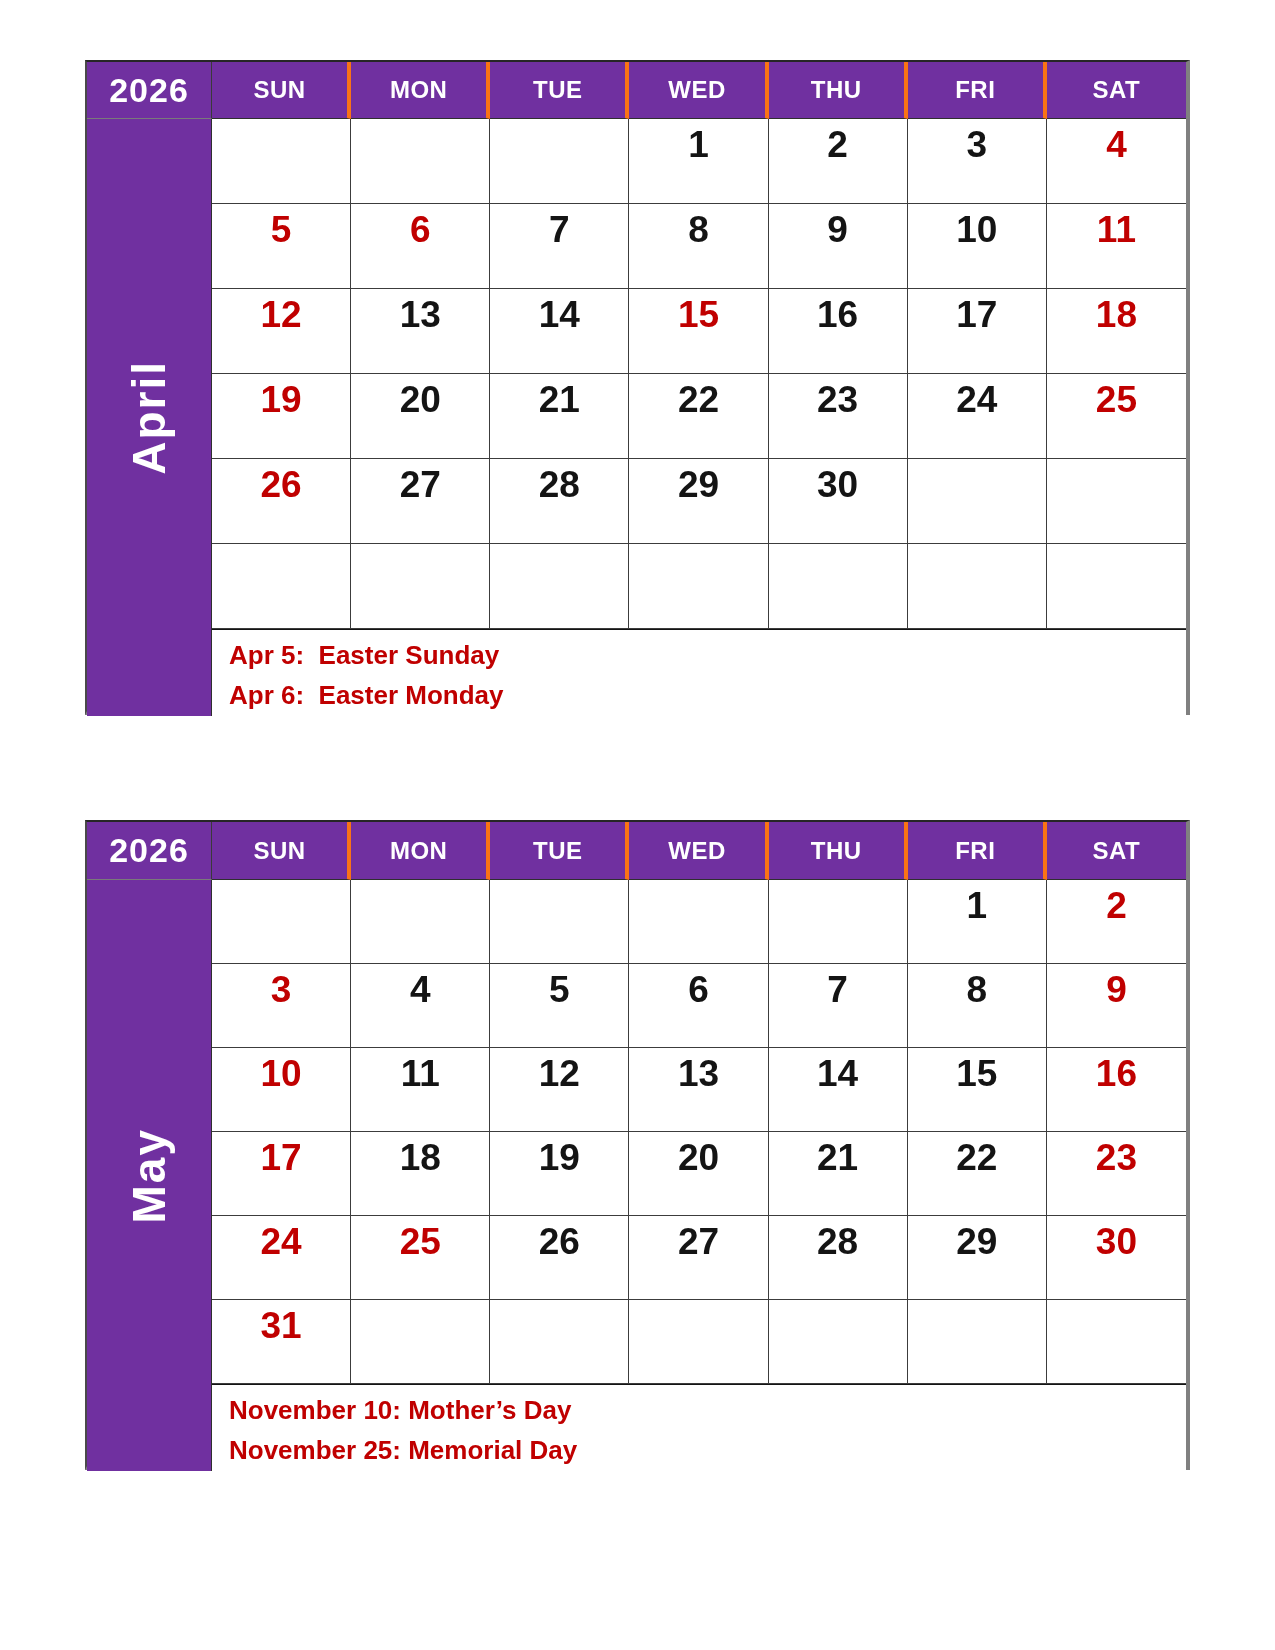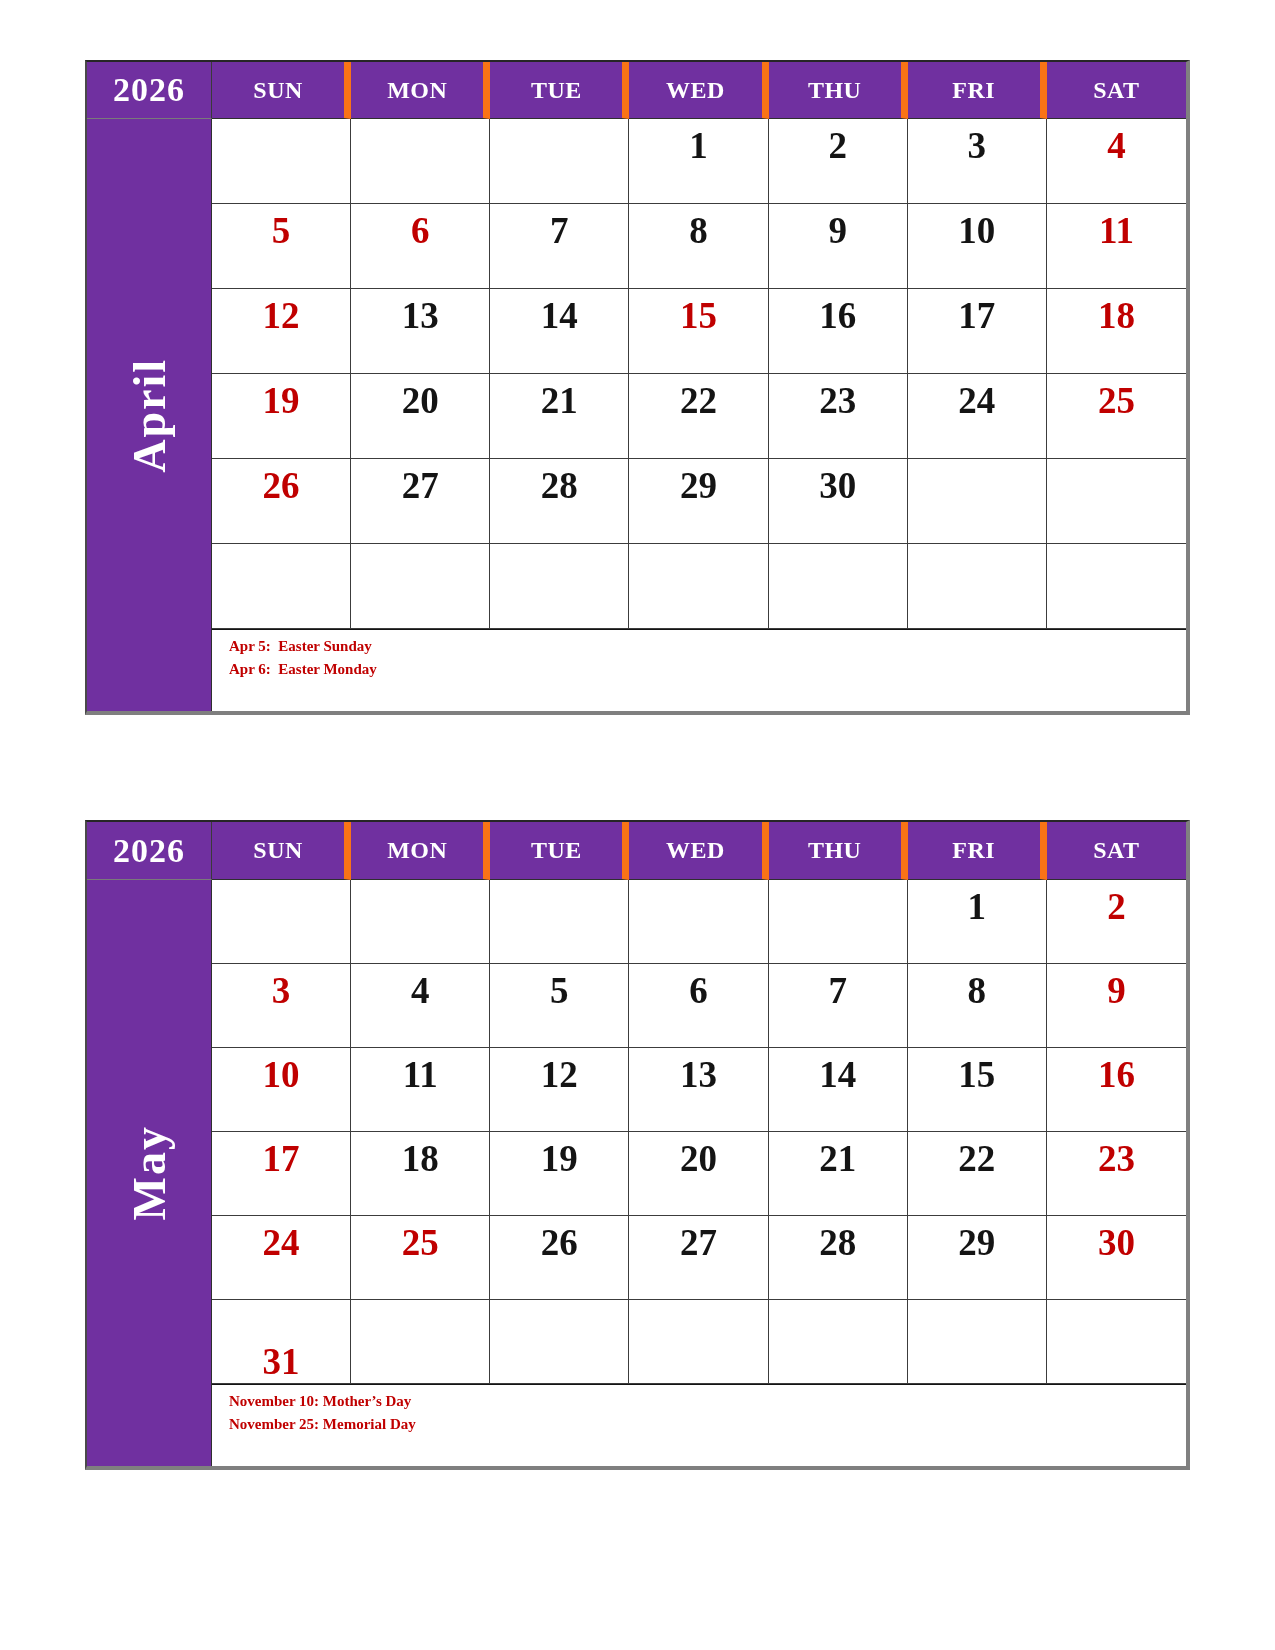--- a/index.html
+++ b/index.html
@@ -6,21 +6,21 @@
     --purple:#7030A0;
     --holiday-red:#C00000;
     --link-blue:#2222CC;
   }
   *{ margin:0; padding:0; box-sizing:border-box; }
   html,body{ background:#ffffff; }
   .page{
     position:relative;
     width:1275px; height:1650px;
     background:#ffffff;
-    font-family:Liberation Serif, serif;
+    font-family:Liberation Sans, sans-serif;
     overflow:hidden;
   }
   .calendar{
     position:absolute;
     left:85px;
     width:1105px;
     display:grid;
     grid-template-columns:125px repeat(7, 1fr);
     background:#ffffff;
     border-top:2px solid #262626;
@@ -38,21 +38,21 @@
     display:flex; align-items:center; justify-content:center;
     font-size:34px; font-weight:700; letter-spacing:1px;
     border-right:1px solid #3a3a3a;
     border-bottom:1px solid #7a7a7a;
   }
   .day-header{
     background:var(--purple);
     color:#ffffff;
     display:flex; align-items:center; justify-content:center;
     font-size:24px; font-weight:700; letter-spacing:0.5px;
-    border-right:7px solid #f97316;
+    border-right:4px solid #f97316;
     border-bottom:1px solid #2f2f2f;
   }
   .day-header.last{ border-right:none; }
   .month-cell{
     grid-column:1; grid-row:2 / 9;
     background:var(--purple);
     border-right:1px solid #2f2f2f;
     display:flex; align-items:center; justify-content:center;
   }
   .month-label{
@@ -71,21 +71,21 @@
   }
   .day-cell.red{ color:var(--holiday-red); }
   .day-cell.last{ border-right:none; }
   .holiday-cell{
     grid-column:2 / 9; grid-row:8;
     background:#ffffff;
     border-top:1px solid #141414;
     padding:5px 10px 0 17px;
   }
   .holiday-line{
-    font-size:15px; font-weight:700;
+    font-size:26px; font-weight:700;
     color:var(--holiday-red);
     line-height:1.55;
     white-space:pre-wrap;
   }
   .footer{
     position:absolute;
     top:1566px; left:0; right:0;
     text-align:center;
   }
   .footer a{
@@ -360,21 +360,21 @@
       </div>
       <div class="day-cell" style="grid-area: 6 / 6;">
         <span>28</span>
       </div>
       <div class="day-cell" style="grid-area: 6 / 7;">
         <span>29</span>
       </div>
       <div class="day-cell red last" style="grid-area: 6 / 8;">
         <span>30</span>
       </div>
-      <div class="day-cell red" style="grid-area: 7 / 2; align-items: flex-end;">
+      <div class="day-cell red" style="grid-area: 7 / 2;">
         <span>31</span>
       </div>
       <div class="day-cell" style="grid-area: 7 / 3;">
         <span></span>
       </div>
       <div class="day-cell" style="grid-area: 7 / 4;">
         <span></span>
       </div>
       <div class="day-cell" style="grid-area: 7 / 5;">
         <span></span>

